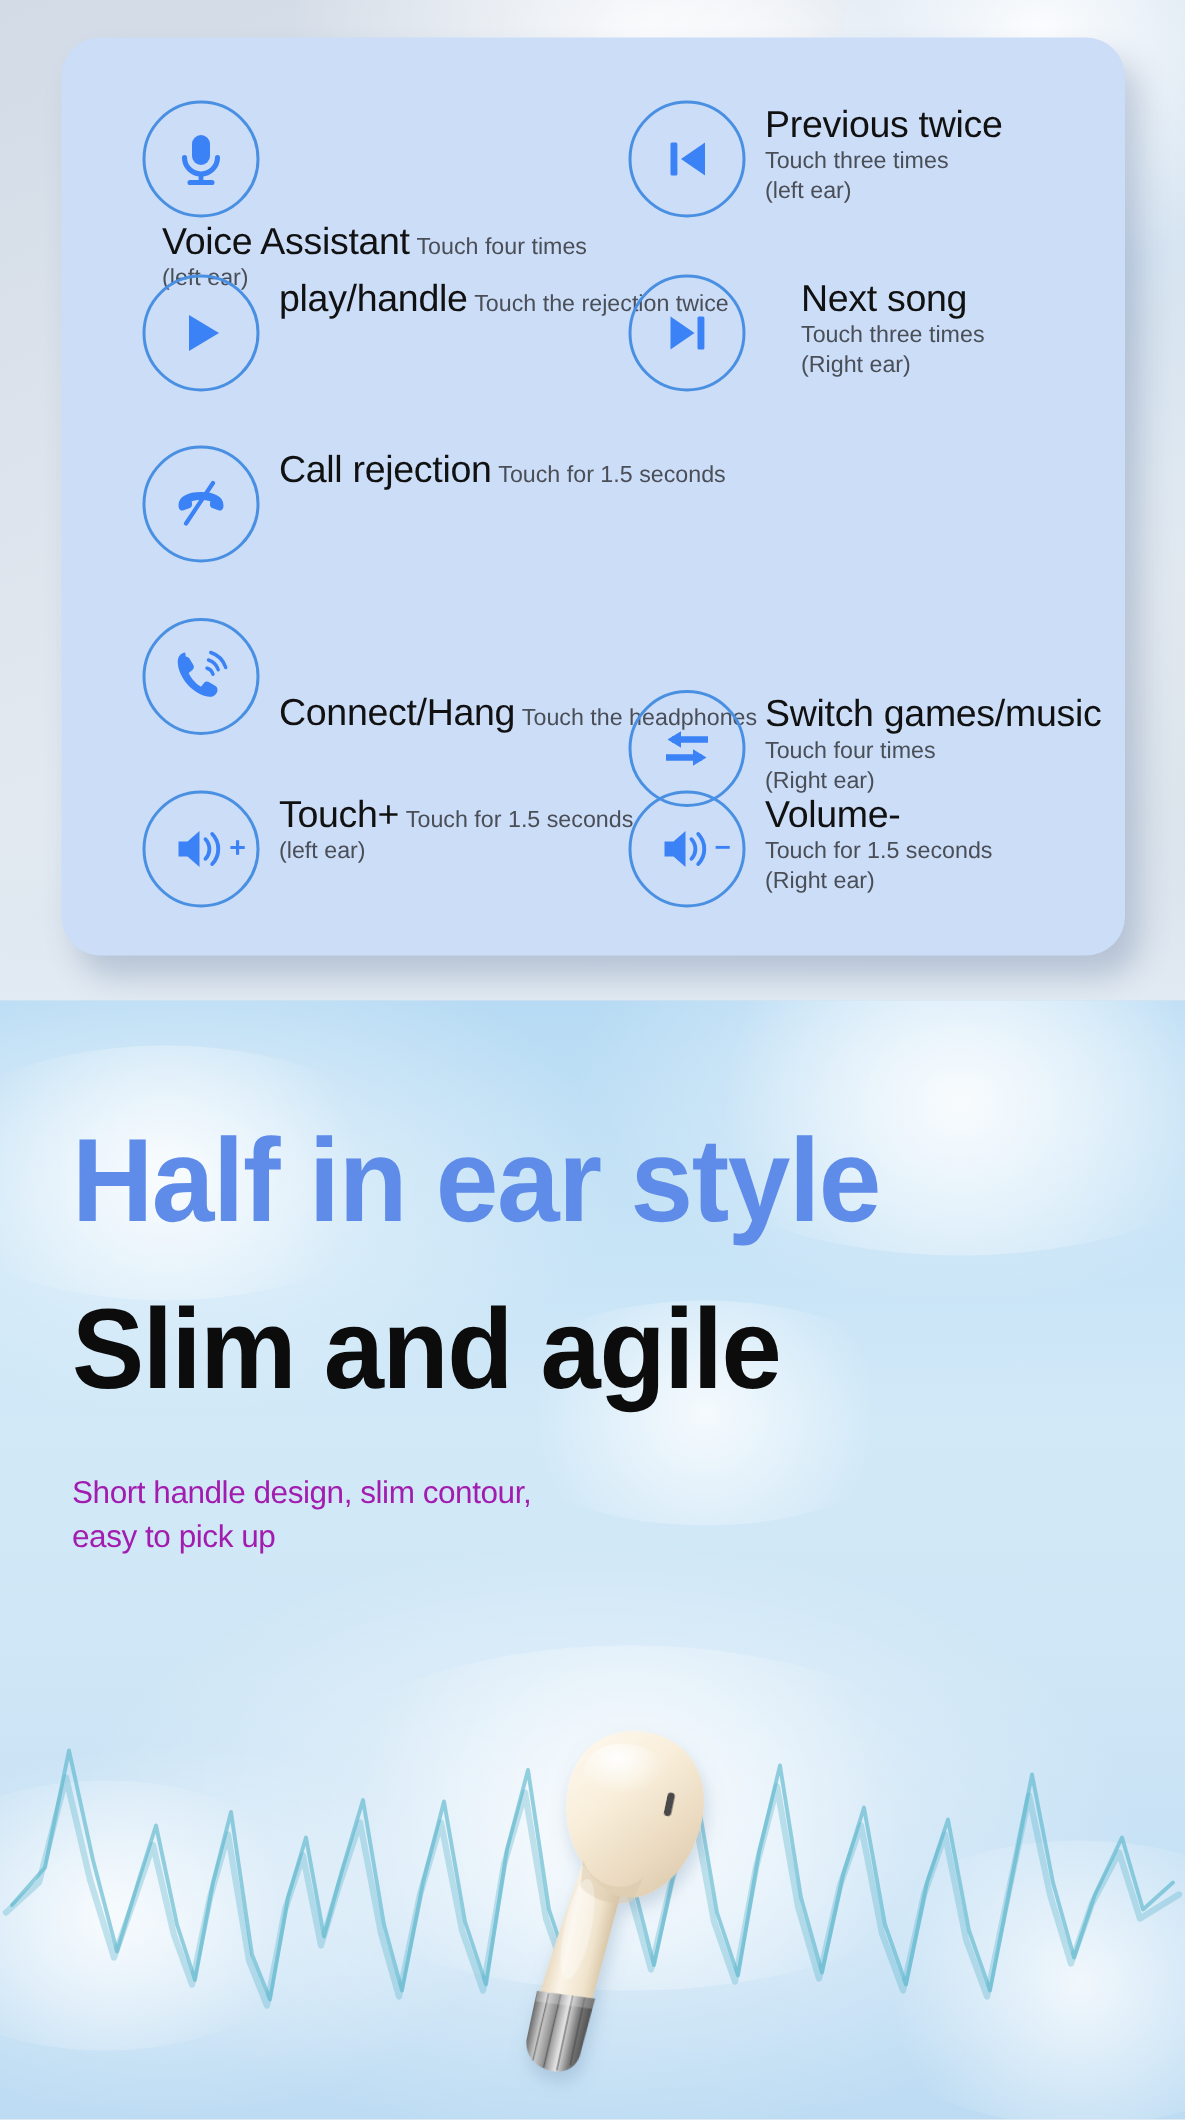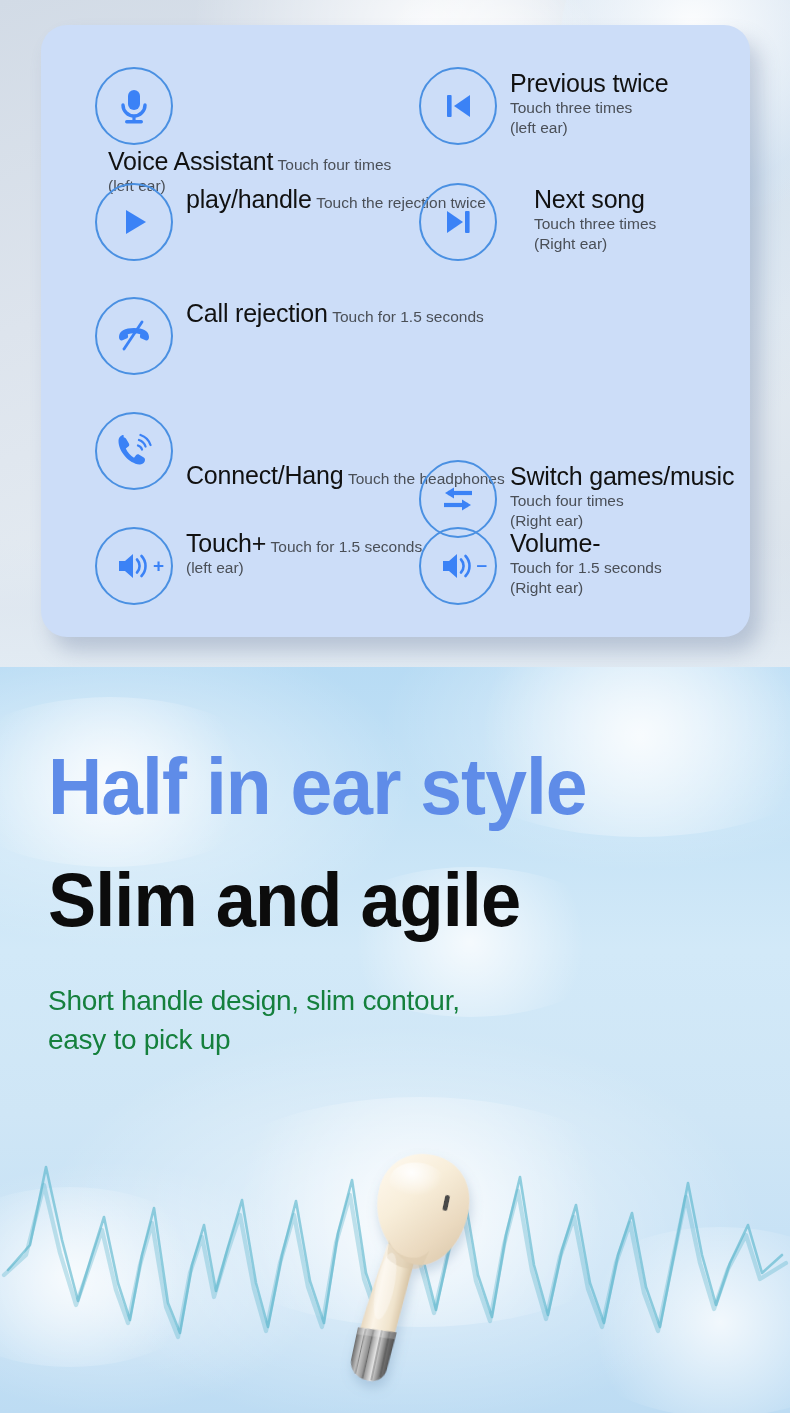--- a/index.html
+++ b/index.html
@@ -156,23 +156,23 @@
     font-weight: 700;
     color: #0c0c0c;
     letter-spacing: -1px;
     transform: scaleX(0.95);
     transform-origin: left top;
     white-space: nowrap;
   }
   .subcopy {
     position: absolute;
     left: 48px; top: 982px;
-    font-size: 28px;
+    font-size: 21px;
     line-height: 1.38;
-    color: #15803d;
+    color: #a21caf;
     font-weight: 400;
     letter-spacing: -0.3px;
     white-space: pre-line;
   }
 
   
   .wave-holder {
     position: absolute;
     left: 0; top: 1105px;
     width: 790px; height: 308px;

